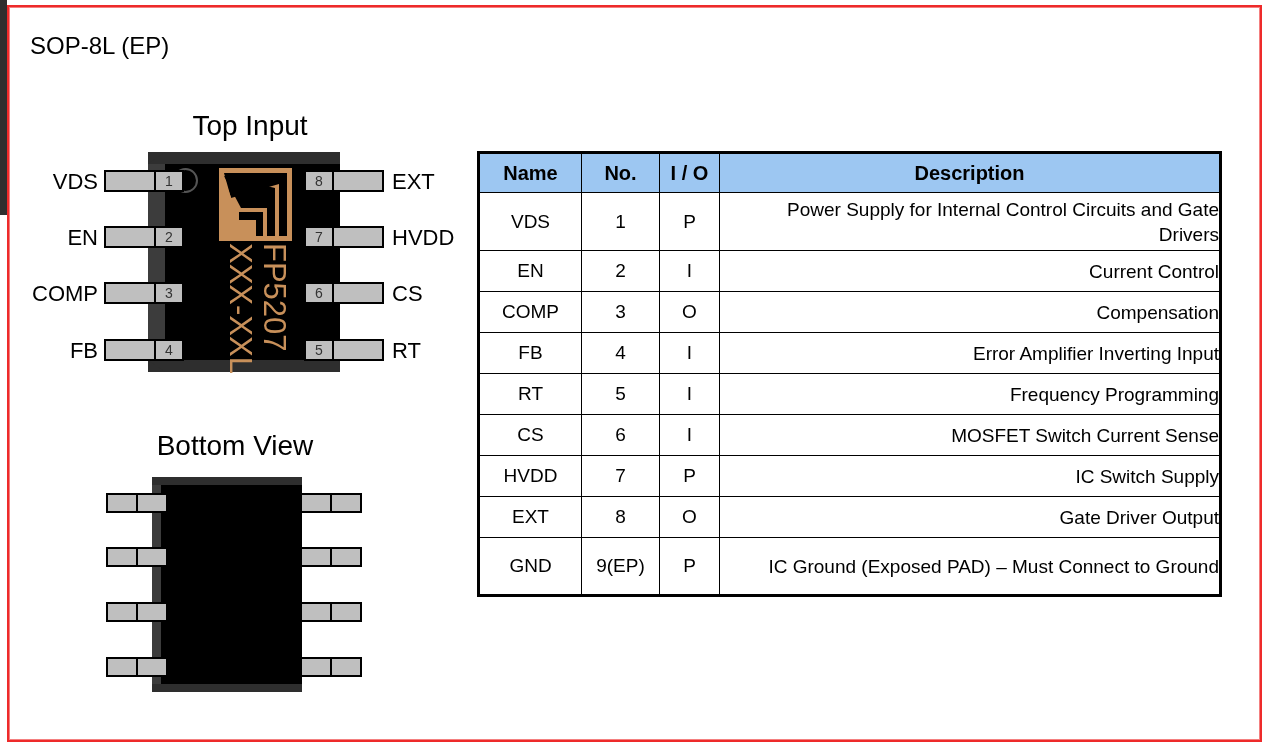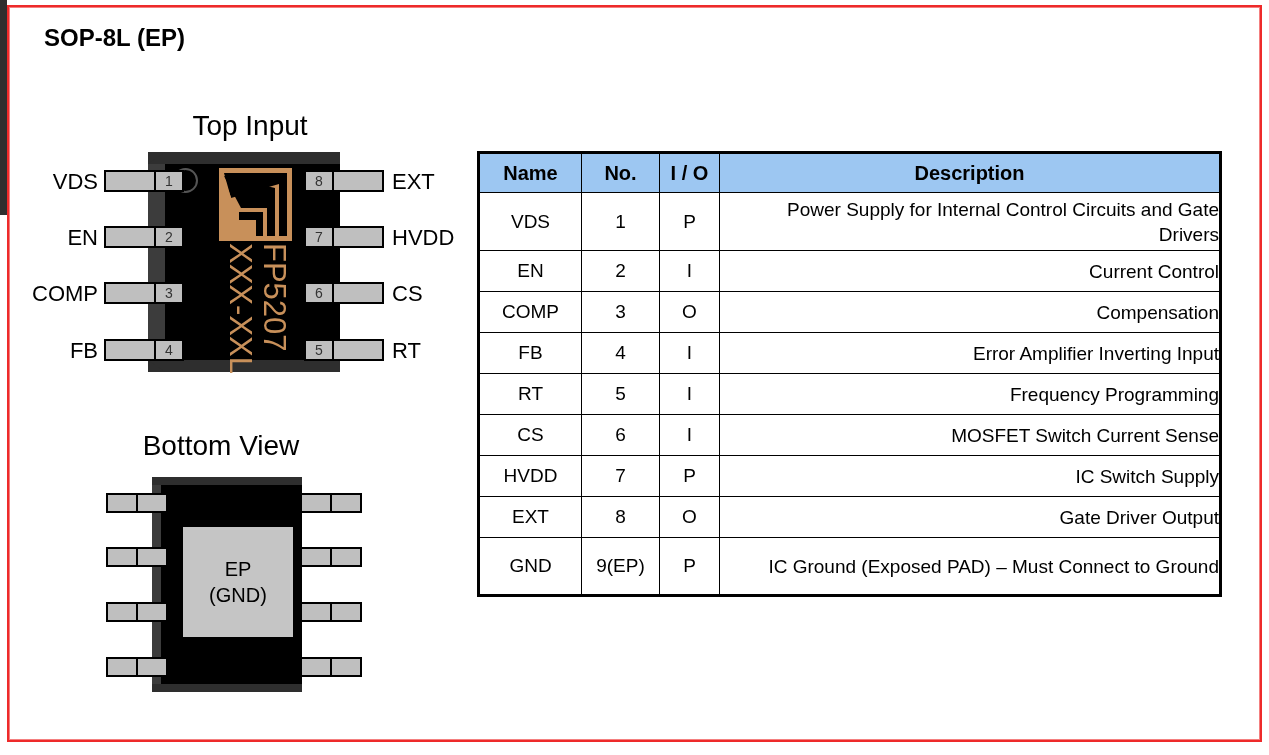--- a/index.html
+++ b/index.html
@@ -36,26 +36,25 @@
     width: 1251px;
     height: 733px;
     border: 1px solid #f48080;
     box-sizing: border-box;
   }
 
   
   #pkg-title {
     position: absolute;
     left: 30px;
-    top: 24px;
+    top: 32px;
     font-size: 24px;
-    font-weight: bold;
+    font-weight: normal;
     letter-spacing: 0px;
     white-space: nowrap;
-    margin-left: 14px;
   }
 
   
   .view-heading {
     position: absolute;
     font-size: 28px;
     font-weight: normal;
     white-space: nowrap;
     text-align: center;
   }
@@ -172,21 +171,21 @@
   .pin-label {
     position: absolute;
     font-size: 22px;
     white-space: nowrap;
     line-height: 22px;
   }
   .pin-label-left  { width: 90px; text-align: right; left: 8px; }
   .pin-label-right { left: 392px; text-align: left; }
 
   
-  #bottomview-heading { left: 121px; top: 430px; width: 200px; }
+  #bottomview-heading { left: 135px; top: 430px; width: 200px; }
 
   #bv-body {
     left: 152px; top: 477px;
     width: 150px; height: 215px;
   }
   #bv-bevel-l { left: 152px; top: 477px; width: 9px; height: 215px; background: #3c3c3c; }
   #bv-bevel-t { left: 152px; top: 477px; width: 150px; height: 8px; background: #2e2e2e; }
   #bv-bevel-b { left: 152px; top: 684px; width: 150px; height: 8px; background: #2e2e2e; }
   #bv-bevel-r { left: 295px; top: 477px; width: 7px; height: 215px; background: #2e2e2e; }
 
@@ -349,24 +348,20 @@
 
   <div class="view-heading" id="bottomview-heading">Bottom View</div>
 
   <div id="bottomview-wrap">
     <div class="chip-body" id="bv-body"></div>
     <div id="bv-bevel-l" class="chip-bevel-left"></div>
     <div id="bv-bevel-t" class="chip-bevel-top"></div>
     <div id="bv-bevel-b" class="chip-bevel-bottom"></div>
     <div id="bv-bevel-r"></div>
 
-    <div id="bv-pad">
-      <span>EP</span>
-      <span>(GND)</span>
-    </div>
 
     <div class="bv-pin bv-pin-left" style="top:493px;">
       <div class="bv-pin-half"></div>
       <div class="bv-pin-half"></div>
     </div>
     <div class="bv-pin bv-pin-left" style="top:547px;">
       <div class="bv-pin-half"></div>
       <div class="bv-pin-half"></div>
     </div>
     <div class="bv-pin bv-pin-left" style="top:602px;">

